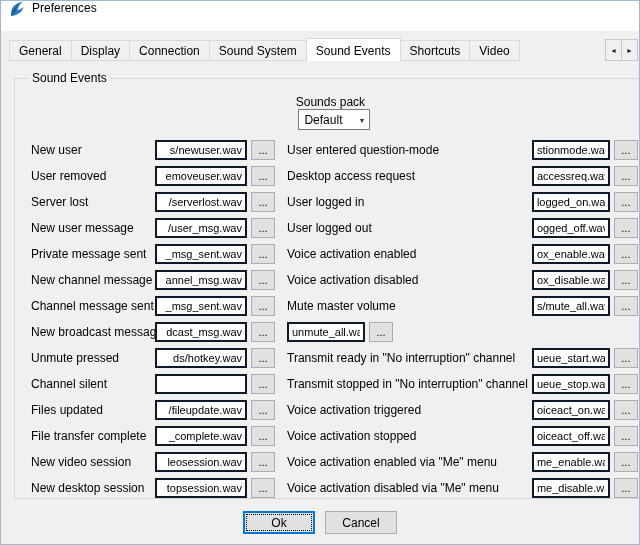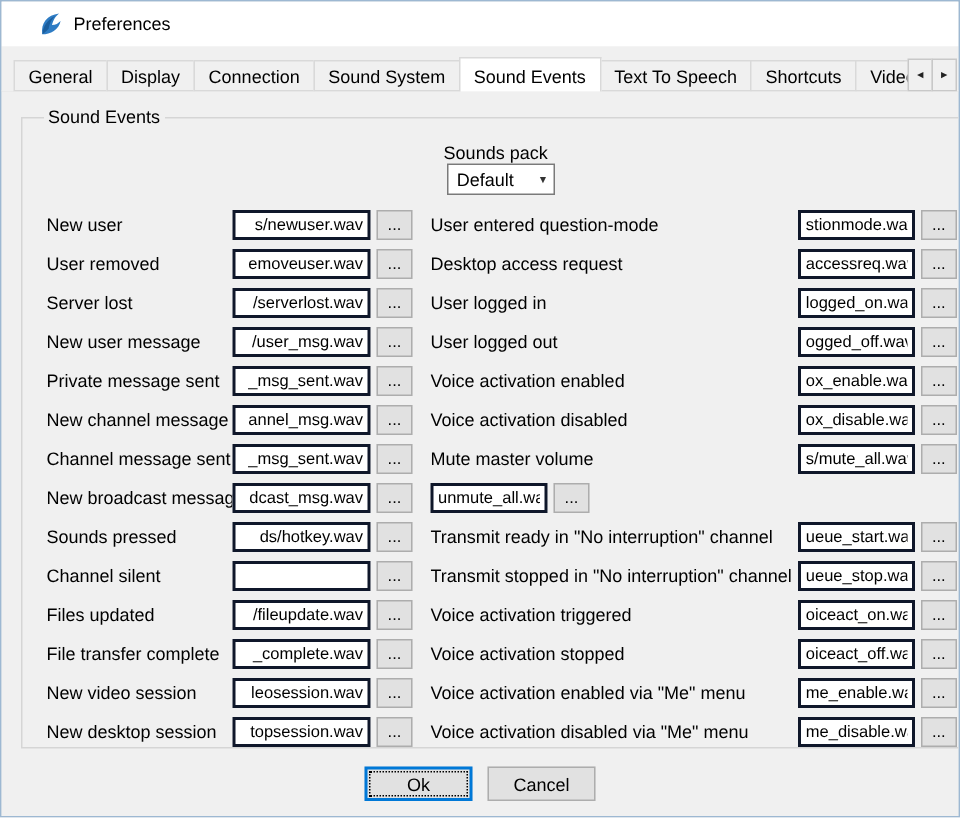--- a/index.html
+++ b/index.html
@@ -13,22 +13,22 @@
   .window {
     width: 640px; height: 545px;
     border: 1px solid #9db8d2;
     background: #f0f0f0;
     display: flex; flex-direction: column;
     overflow: hidden;
   }
   .titlebar {
     height: 30px; flex: none;
     background: #ffffff;
-    display: flex; align-items: center;
-    padding: 0 24px;
+    display: flex; align-items: flex-start;
+    padding: 0 7px;
   }
   .app-icon { width: 17px; height: 17px; margin-right: 7px; flex: none; }
   .window-title { font-size: 12px; }
 
   .tabbar {
     position: relative; flex: none;
     height: 30px;
     display: flex; align-items: flex-end;
     padding: 0 0 0 8px;
     background: #f0f0f0;
@@ -164,21 +164,20 @@
     </span>
     <span class="window-title">Preferences</span>
   </div>
 
   <div class="tabbar">
     <div class="tab">General</div>
     <div class="tab">Display</div>
     <div class="tab">Connection</div>
     <div class="tab">Sound System</div>
     <div class="tab active">Sound Events</div>
-    <div class="tab">Text To Speech</div>
     <div class="tab">Shortcuts</div>
     <div class="tab">Video</div>
     <div class="tab-scroll">
       <button>◄</button>
       <button>►</button>
     </div>
   </div>
 
   <div class="pane">
     <fieldset class="group">
@@ -229,21 +228,21 @@
             <span class="rlabel">Channel message sent</span>
             <input class="rinput" value="_msg_sent.wav" style="">
             <button class="browse">...</button>
           </div>
           <div class="row">
             <span class="rlabel">New broadcast message</span>
             <input class="rinput" value="dcast_msg.wav" style="">
             <button class="browse">...</button>
           </div>
           <div class="row">
-            <span class="rlabel">Sounds pressed</span>
+            <span class="rlabel">Unmute pressed</span>
             <input class="rinput" value="ds/hotkey.wav" style="">
             <button class="browse">...</button>
           </div>
           <div class="row">
             <span class="rlabel">Channel silent</span>
             <input class="rinput" value="" style="">
             <button class="browse">...</button>
           </div>
           <div class="row">
             <span class="rlabel">Files updated</span>

